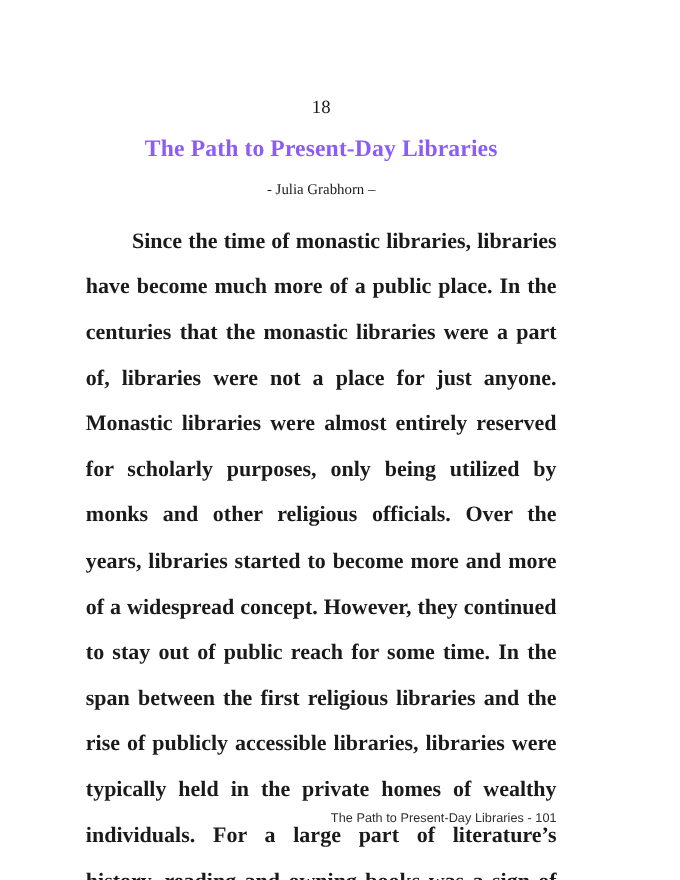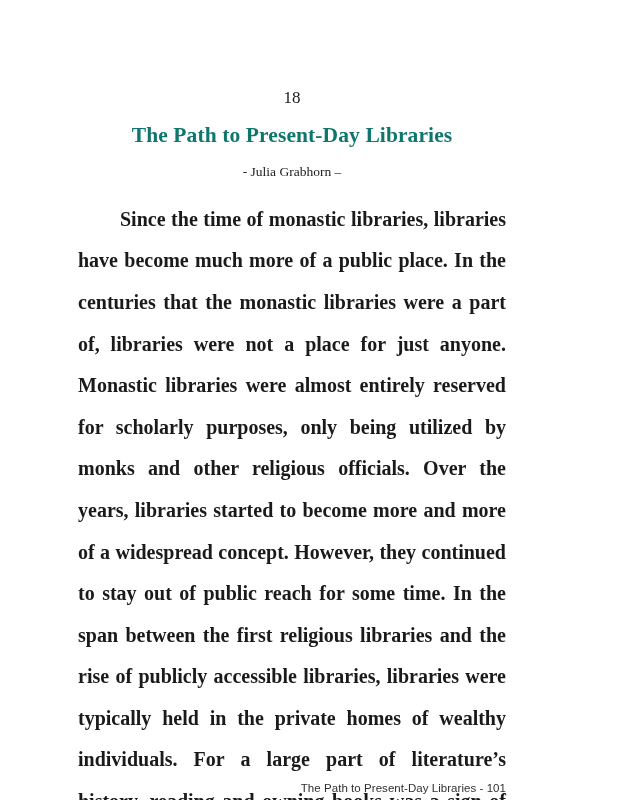--- a/index.html
+++ b/index.html
@@ -31,21 +31,21 @@
     font-size: 17px;
     color: #1a1a1a;
     margin-top: 88px;
     line-height: 1.2;
   }
 
   .chapter-title {
     text-align: center;
     font-family: "Liberation Serif", "DejaVu Serif", serif;
     font-size: 21.5px;
-    color: #0f766e;
+    color: #8b5cf6;
     margin-top: 15px;
     line-height: 1.2;
     letter-spacing: 0.1px;
   }
 
   .byline {
     text-align: center;
     font-family: "Liberation Serif", "DejaVu Serif", serif;
     font-size: 13.5px;
     color: #1a1a1a;
@@ -79,21 +79,20 @@
   .footer {
     position: absolute;
     left: 78px;
     width: 428px;
     top: 738px;
     text-align: right;
     font-family: "Liberation Sans", "DejaVu Sans", sans-serif;
     font-size: 11.5px;
     color: #2f2f2f;
     letter-spacing: 0.05px;
-    margin-top: 44px;
   }
 </style>
 </head>
 <body>
 
 <div class="page">
 
   <div class="content">
 
     <div class="chapter-number">18</div>

